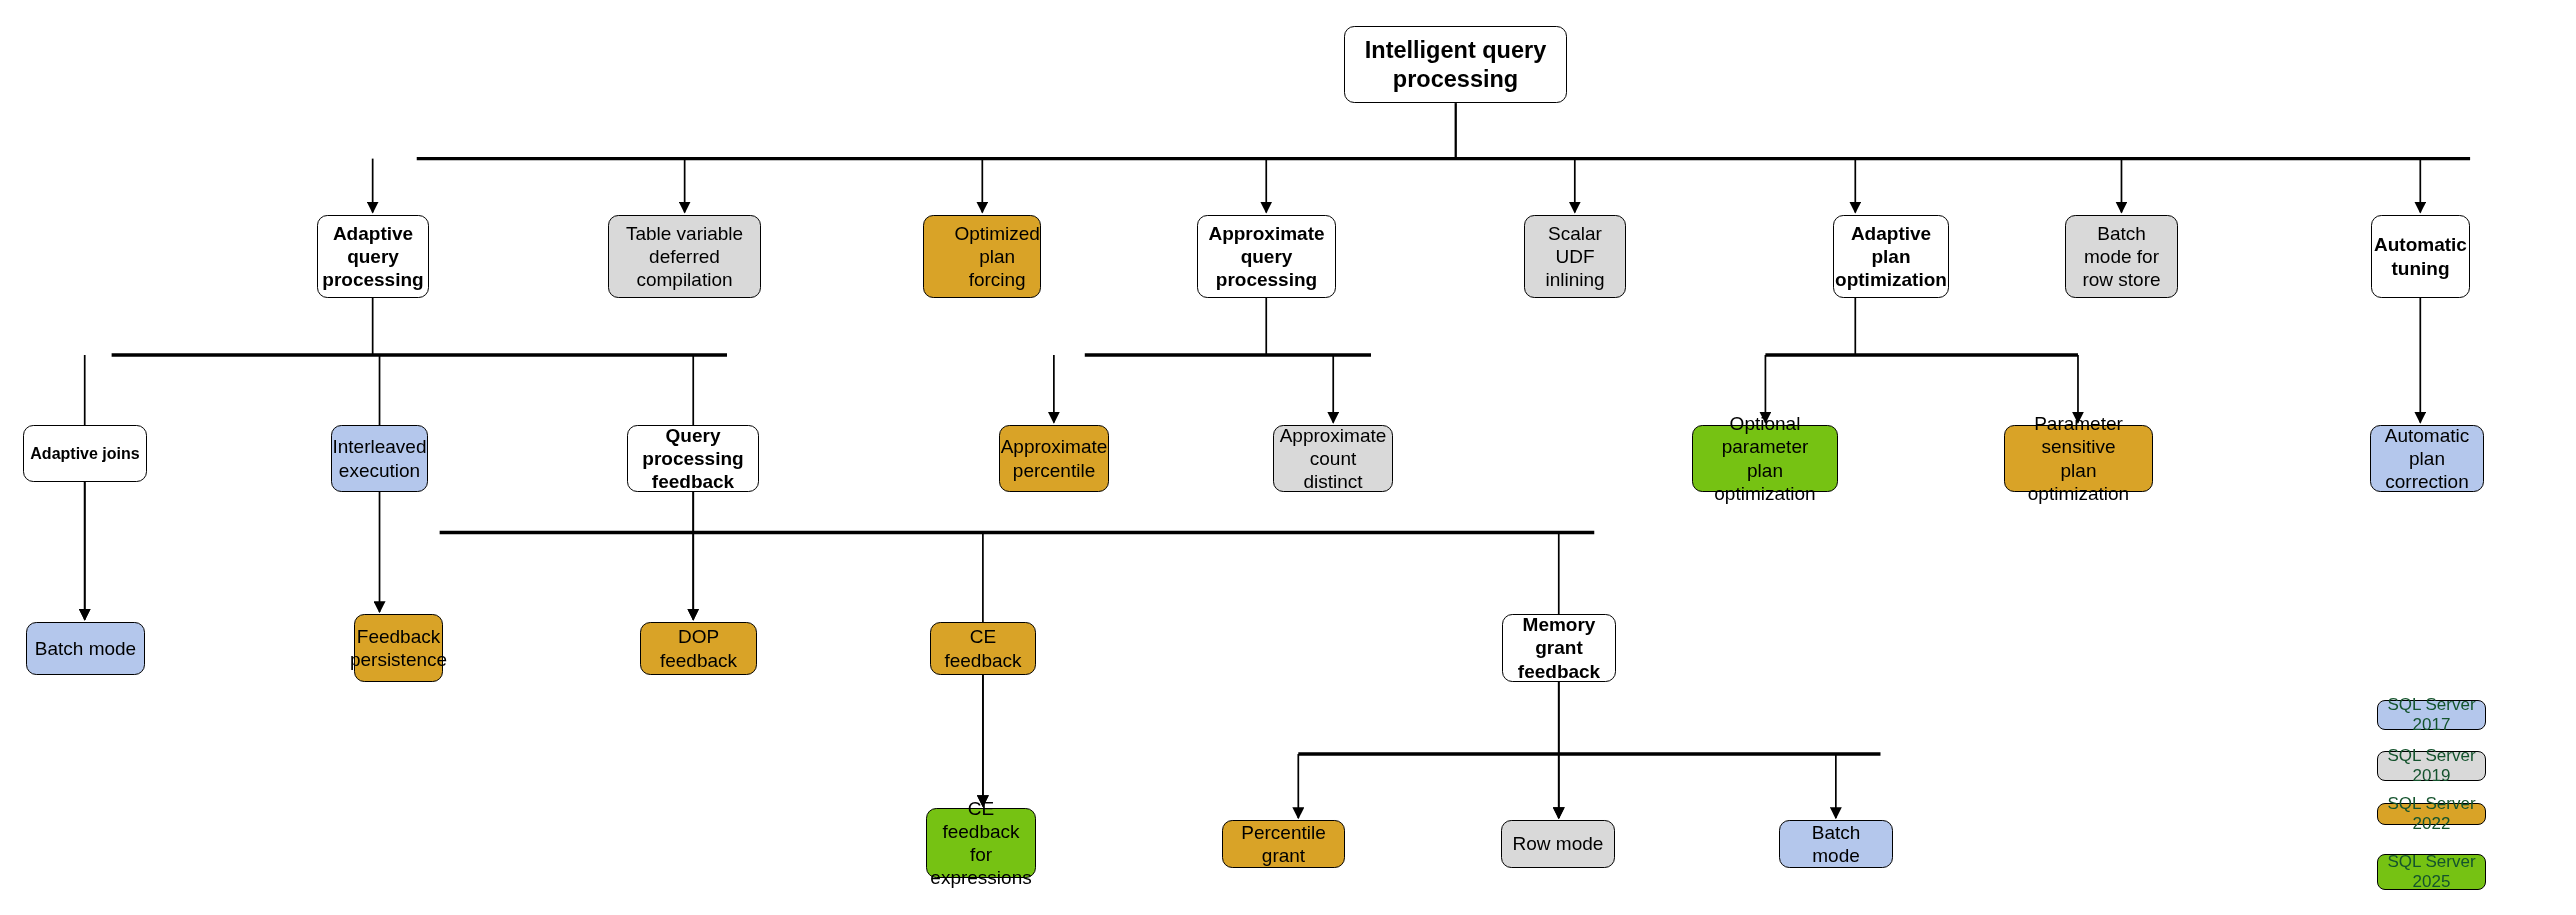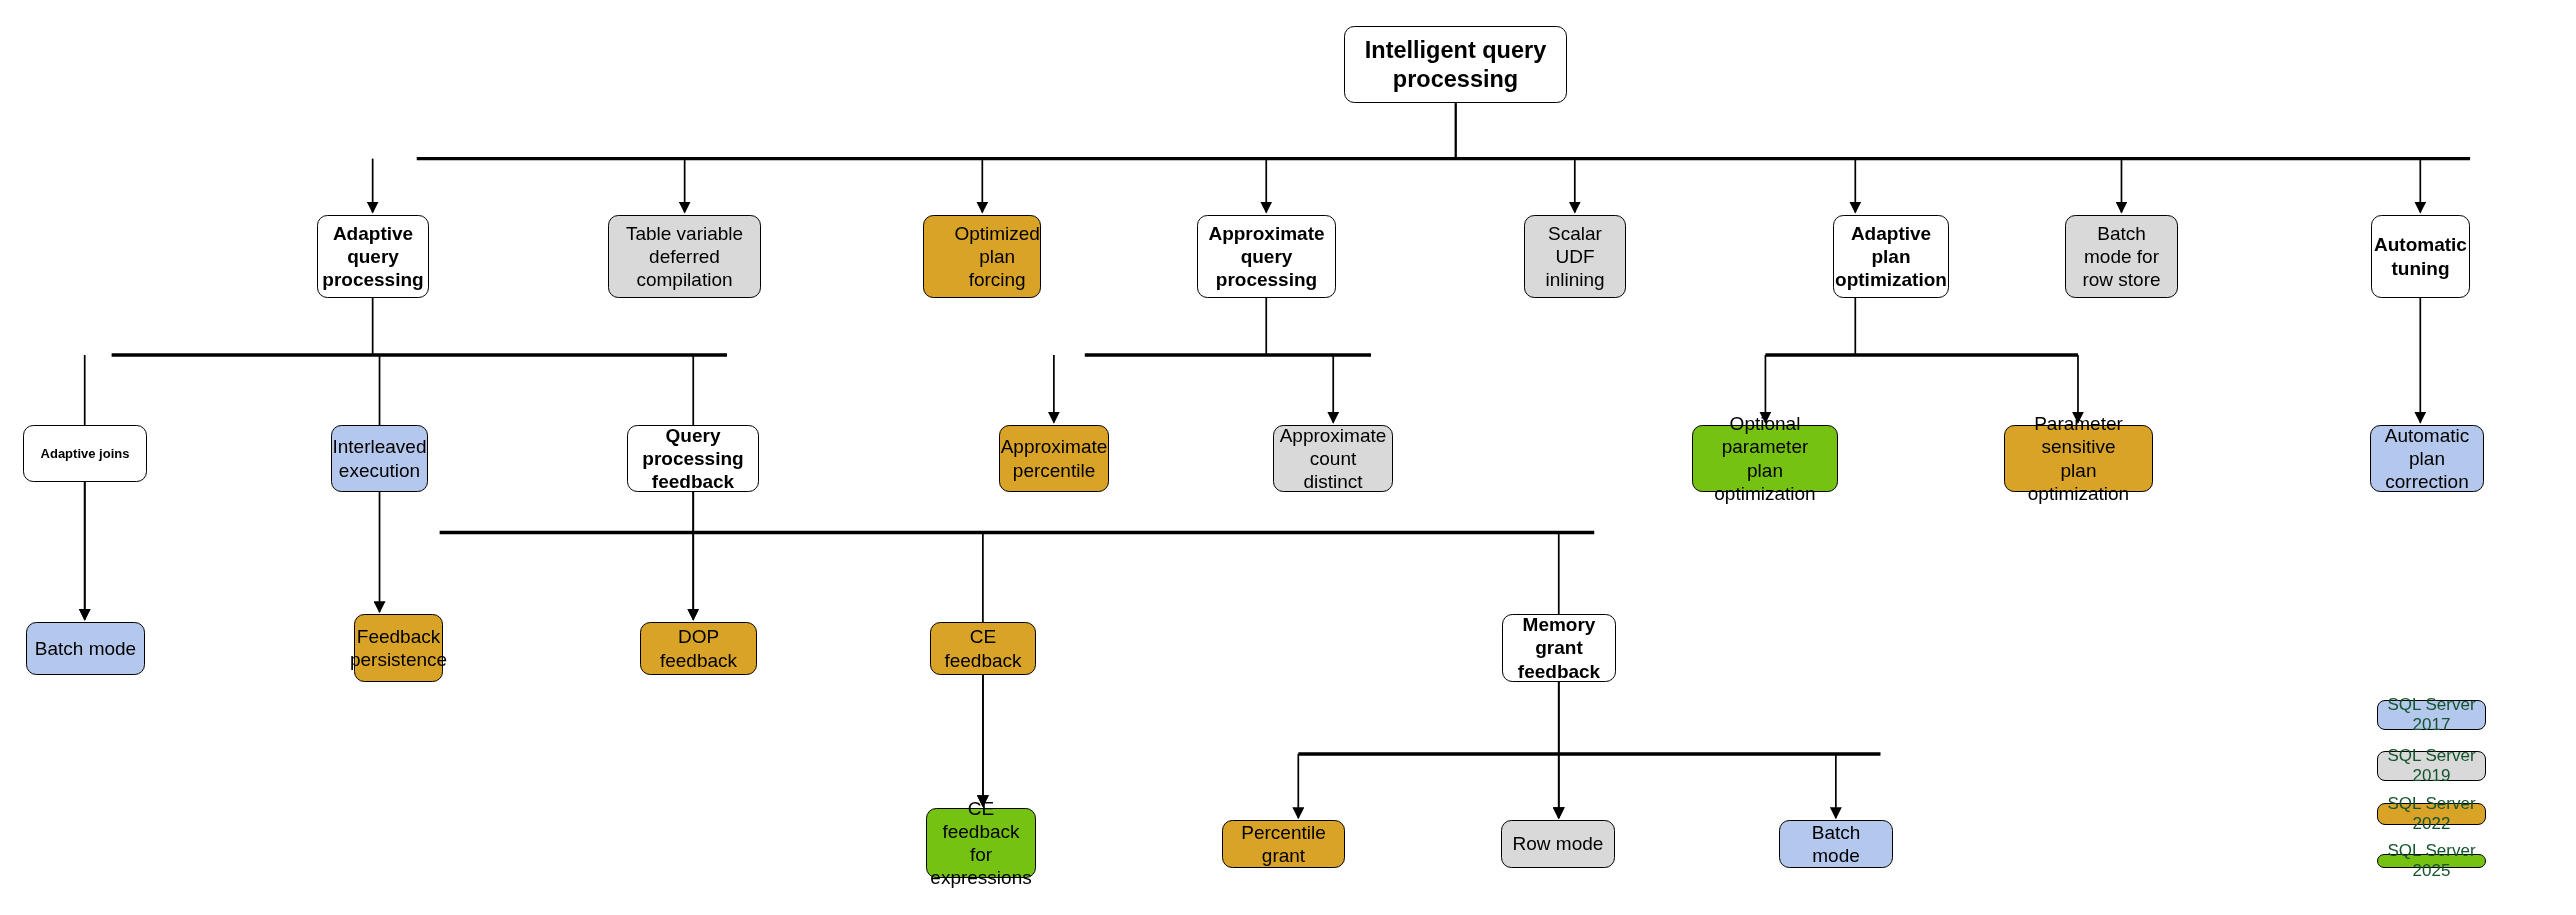--- a/index.html
+++ b/index.html
@@ -113,21 +113,21 @@
       <div class="node bold" style="left: 1197px; top: 215px; width: 139px; height: 83px; background: rgb(255, 255, 255); font-size: 19px;"><span>Approximate
 query processing</span></div>
       <div class="node" style="left: 1524px; top: 215px; width: 102px; height: 83px; background: rgb(217, 217, 217); font-size: 19px;"><span>Scalar UDF
 inlining</span></div>
       <div class="node bold" style="left: 1797px; top: 215px; width: 116px; height: 83px; background: rgb(255, 255, 255); font-size: 19px; margin-left: 36px;"><span>Adaptive plan
 optimization</span></div>
       <div class="node" style="left: 2065px; top: 215px; width: 113px; height: 83px; background: rgb(217, 217, 217); font-size: 19px;"><span>Batch mode for
 row store</span></div>
       <div class="node bold" style="left: 2371px; top: 215px; width: 99px; height: 83px; background: rgb(255, 255, 255); font-size: 19px;"><span>Automatic
 tuning</span></div>
-      <div class="node bold" style="left: 23px; top: 425px; width: 124px; height: 57px; background: rgb(255, 255, 255); font-size: 13px;"><span>Adaptive joins</span></div>
+      <div class="node bold" style="left: 23px; top: 425px; width: 124px; height: 57px; background: rgb(255, 255, 255); font-size: 16px;"><span>Adaptive joins</span></div>
       <div class="node" style="left: 331px; top: 425px; width: 97px; height: 67px; background: rgb(180, 199, 236); font-size: 19px;"><span>Interleaved
 execution</span></div>
       <div class="node bold" style="left: 627px; top: 425px; width: 132px; height: 67px; background: rgb(255, 255, 255); font-size: 19px;"><span>Query processing
 feedback</span></div>
       <div class="node" style="left: 999px; top: 425px; width: 110px; height: 67px; background: rgb(217, 163, 39); font-size: 19px;"><span>Approximate
 percentile</span></div>
       <div class="node" style="left: 1273px; top: 425px; width: 120px; height: 67px; background: rgb(217, 217, 217); font-size: 19px;"><span>Approximate
 count distinct</span></div>
       <div class="node" style="left: 1692px; top: 425px; width: 146px; height: 67px; background: rgb(118, 194, 19); font-size: 19px;"><span>Optional parameter
 plan optimization</span></div>
@@ -149,18 +149,18 @@
       <div class="node" style="left: 1779px; top: 820px; width: 114px; height: 48px; background: rgb(180, 199, 236); font-size: 19px;"><span>Batch mode</span></div>
       <div class="legend-item" style="left: 2377px; top: 700px; width: 109px; height: 30px; background: rgb(180, 199, 236); font-size: 17px;">
         <span>SQL Server 2017</span>
       </div>
       <div class="legend-item" style="left: 2377px; top: 751px; width: 109px; height: 30px; background: rgb(217, 217, 217); font-size: 17px;">
         <span>SQL Server 2019</span>
       </div>
       <div class="legend-item" style="left: 2377px; top: 803px; width: 109px; height: 22px; background: rgb(217, 163, 39); font-size: 17px;">
         <span>SQL Server 2022</span>
       </div>
-      <div class="legend-item" style="left: 2377px; top: 854px; width: 109px; height: 14px; background: rgb(118, 194, 19); font-size: 17px;">
+      <div class="legend-item" style="left: 2377px; top: 854px; width: 109px; height: 36px; background: rgb(118, 194, 19); font-size: 17px;">
         <span>SQL Server 2025</span>
       </div>
     </div>
 </div>
 
 
 </body></html>

